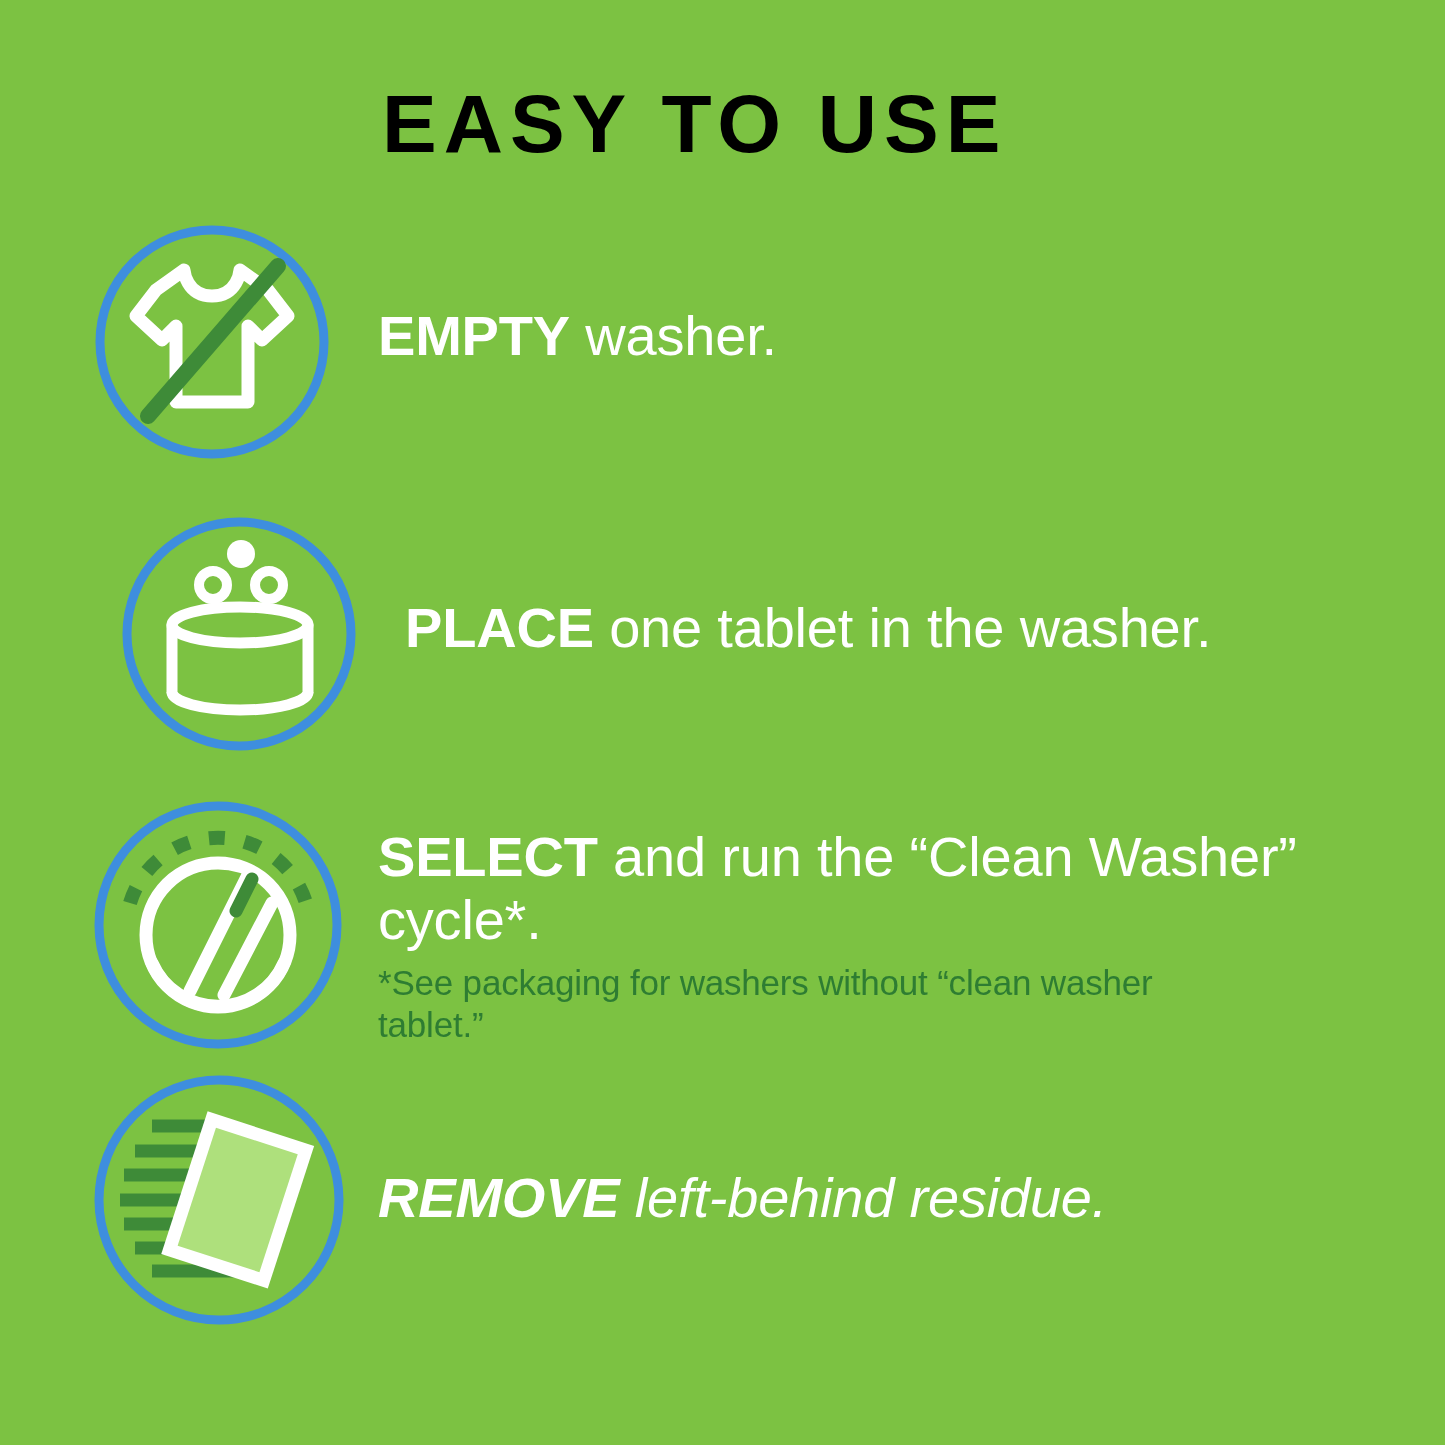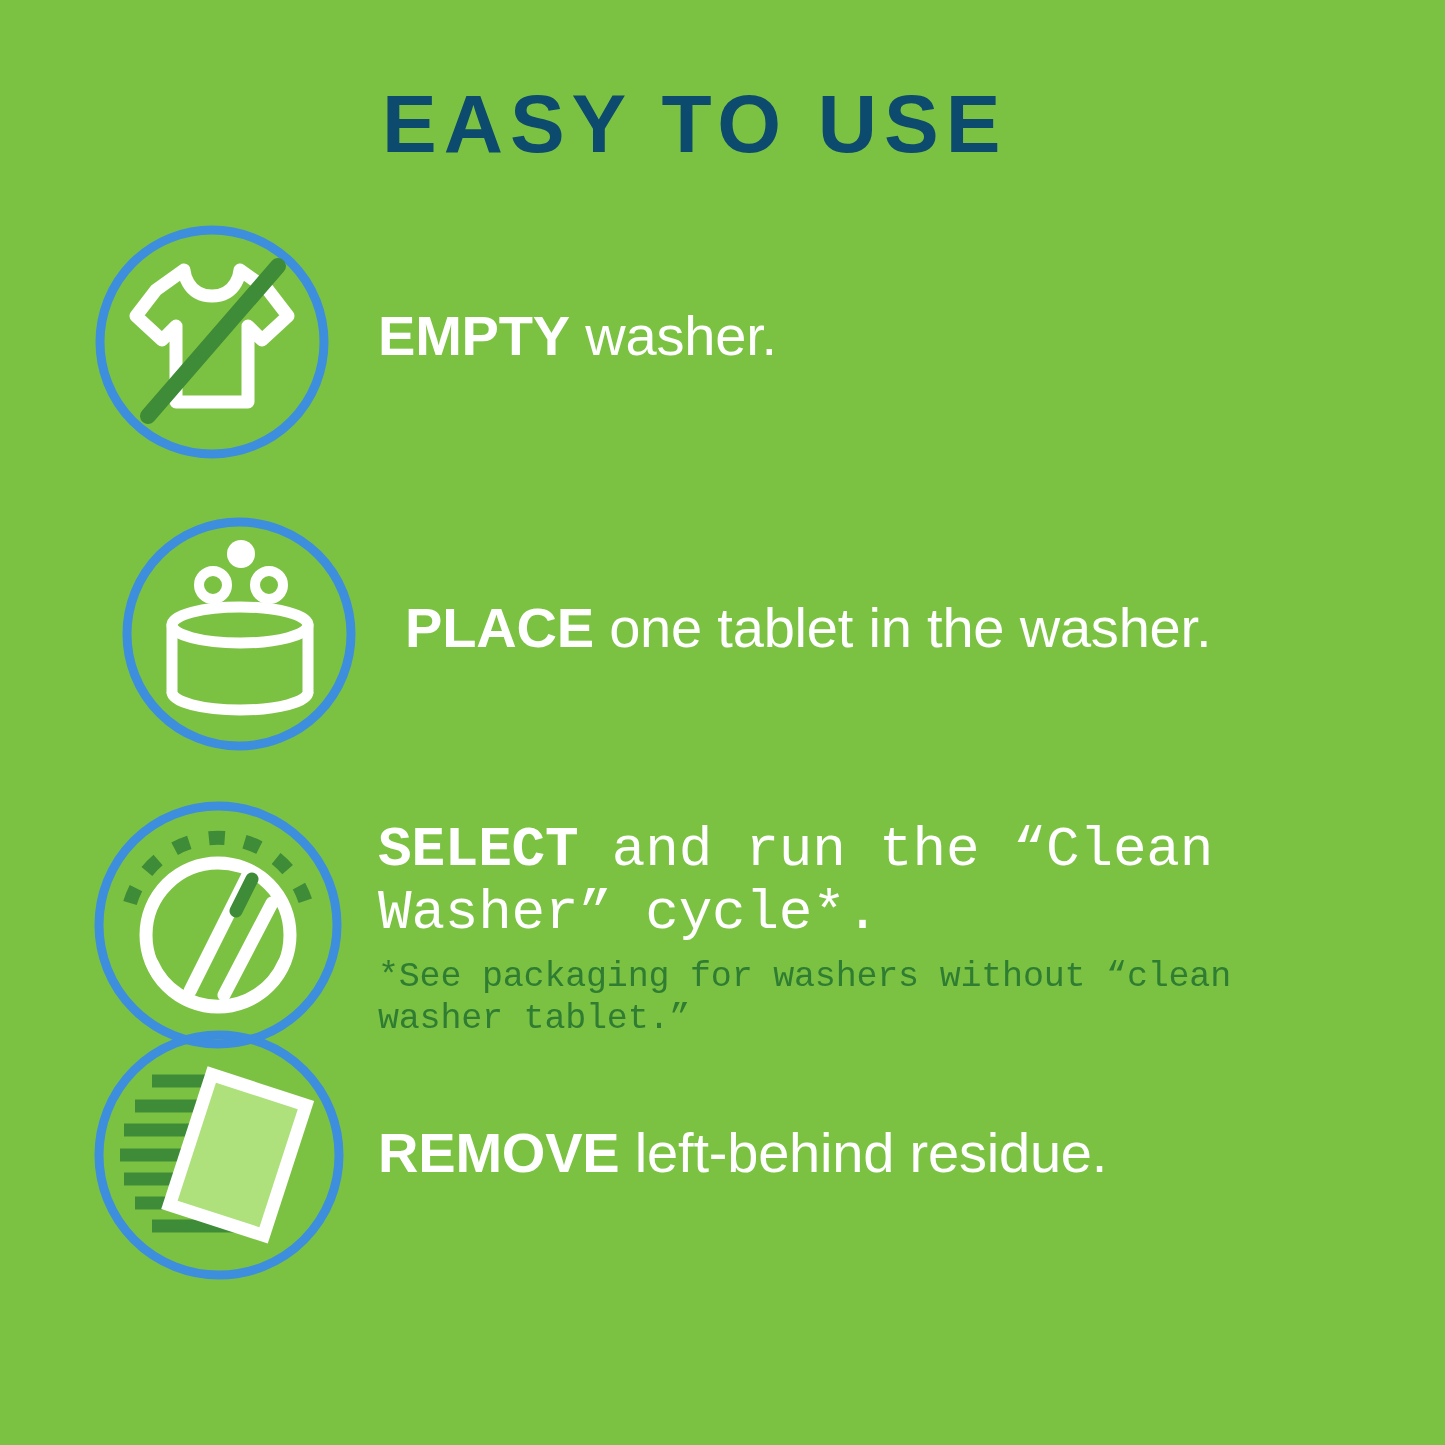--- a/index.html
+++ b/index.html
@@ -22,57 +22,57 @@
     background: #7CC242;
   }
 
   
   .title {
     position: absolute;
     left: 382px;
     top: 83px;
     font-size: 82px;
     font-weight: bold;
-    color: #0c4a6e;
+    color: #000000;
     letter-spacing: 7px;
     line-height: 1;
     white-space: nowrap;
   }
 
   
   .step {
     position: absolute;
     left: 0;
     width: 1445px;
   }
   .step-1 { top: 220px; height: 250px; padding-left: 16px; }
   .step-2 { top: 512px; height: 250px; margin-left: 27px; }
   .step-3 { top: 795px; height: 270px; }
-  .step-4 { top: 1026px; height: 265px; }
+  .step-4 { top: 1071px; height: 265px; font-style: italic; }
 
   .badge {
     position: absolute;
     left: 90px;
     top: 0;
     width: 244px;
     height: 244px;
   }
   .step-3 .badge { width: 260px; height: 260px; left: 88px; }
   .step-4 .badge { width: 258px; height: 258px; left: 90px; }
 
   .badge svg { display: block; width: 100%; height: 100%; overflow: visible; }
 
   .step-text {
     position: absolute;
     left: 378px;
     width: 1010px;
   }
   .step-1 .step-text { top: 84px; }
   .step-2 .step-text { top: 84px; }
-  .step-3 .step-text { top: 24px; font-family: Liberation Mono, monospace; }
+  .step-3 .step-text { top: 30px; }
   .step-4 .step-text { top: 95px; }
 
   .line {
     font-size: 56px;
     color: #FFFFFF;
     line-height: 1.13;
     letter-spacing: -0.2px;
   }
   .line .kw {
     font-weight: bold;

